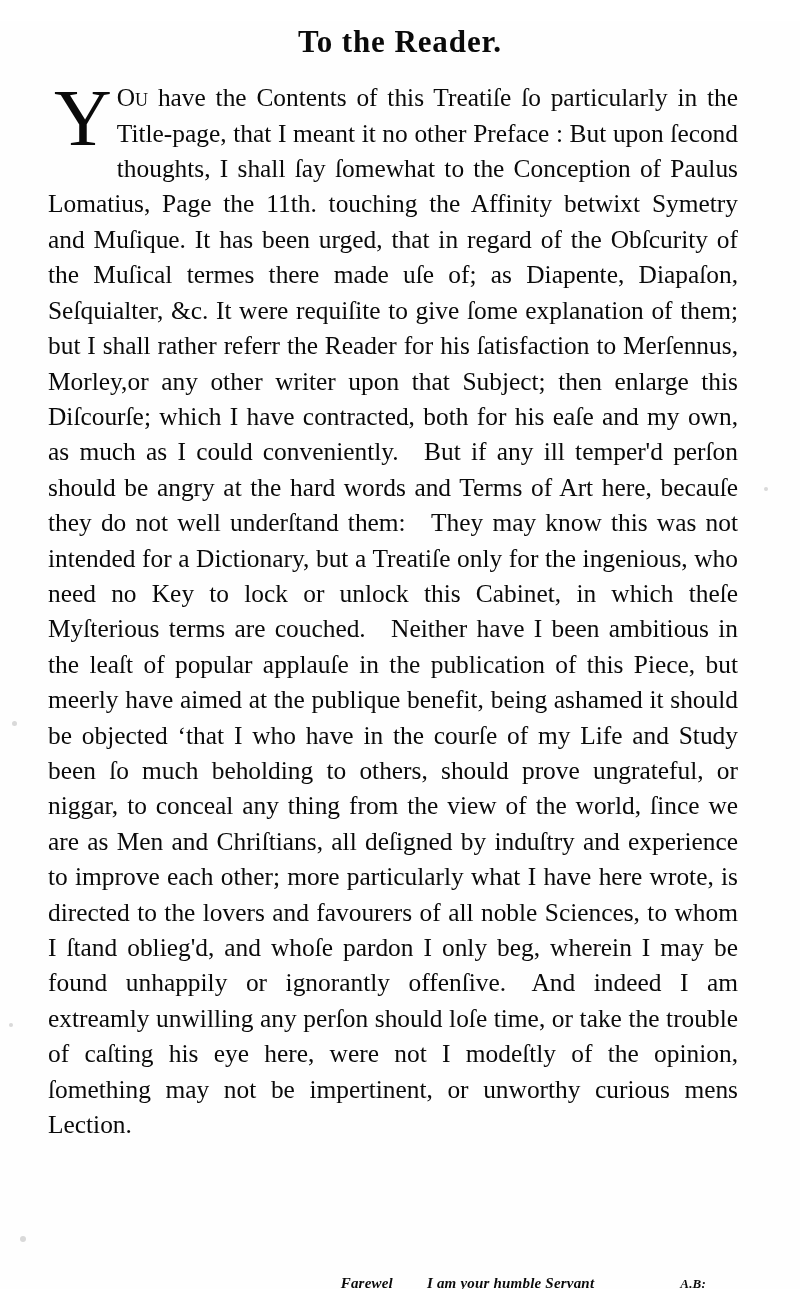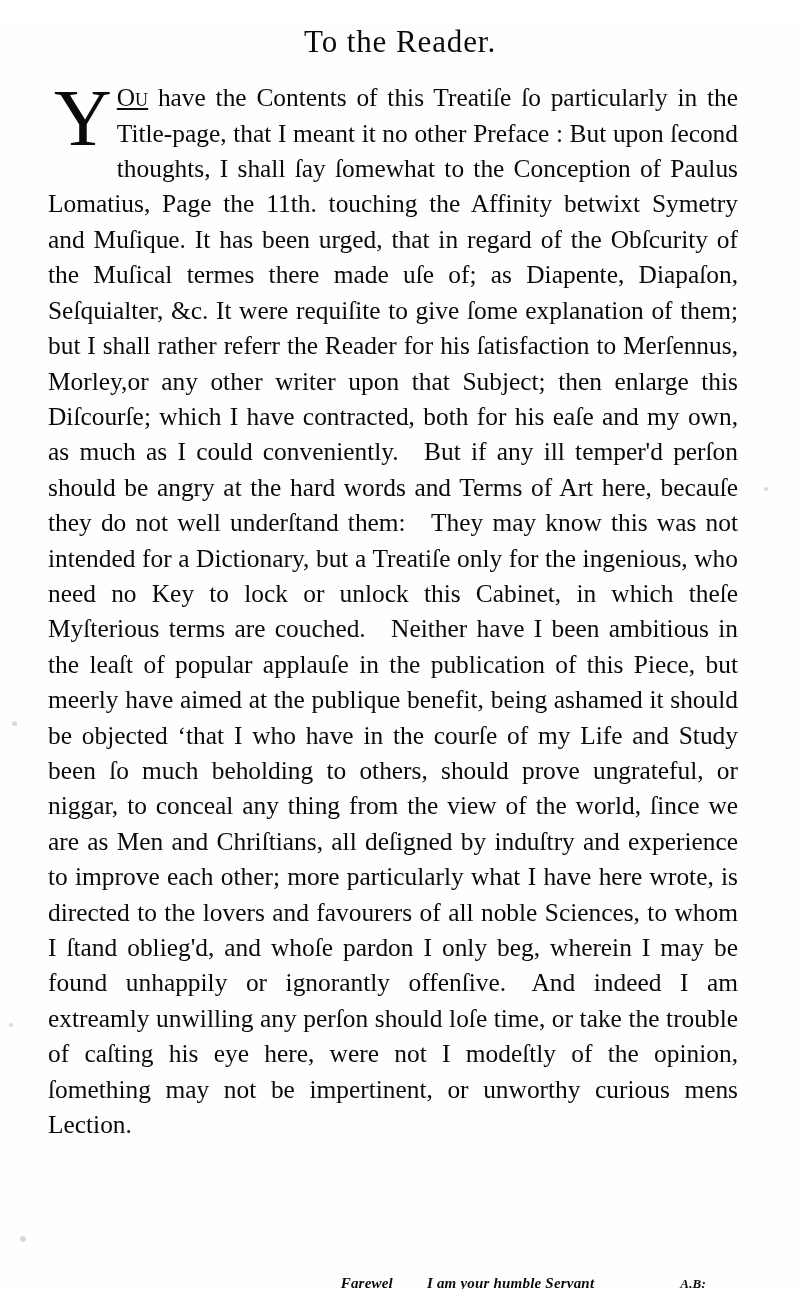--- a/index.html
+++ b/index.html
@@ -22,21 +22,21 @@
     height: 1289px;
     background: #fefefe;
   }
 
   
   .page-heading {
     text-align: center;
     font-size: 31px;
     letter-spacing: 0.9px;
     padding-top: 4px;
-    font-weight: 400;
+    font-weight: 700;
     line-height: 1.12;
   }
 
   
   .body-block {
     margin: 4px 62px 0 48px;
     font-size: 25.4px;
     line-height: 35.4px;
     text-align: justify;
     text-justify: inter-word;
@@ -51,21 +51,20 @@
     line-height: 0.83;
     padding: 3px 2px 0 6px;
     margin: 2px 3px 0 0;
     font-weight: 400;
     font-family: "Liberation Serif", "DejaVu Serif", serif;
   }
 
   .smallcaps {
     font-variant: small-caps;
     font-size: 25.4px;
-    text-decoration: underline;
   }
 
   
   i, .ital {
     font-family: "Liberation Serif", "DejaVu Serif", serif;
   }
 
   
   .signature-line {
     position: absolute;

